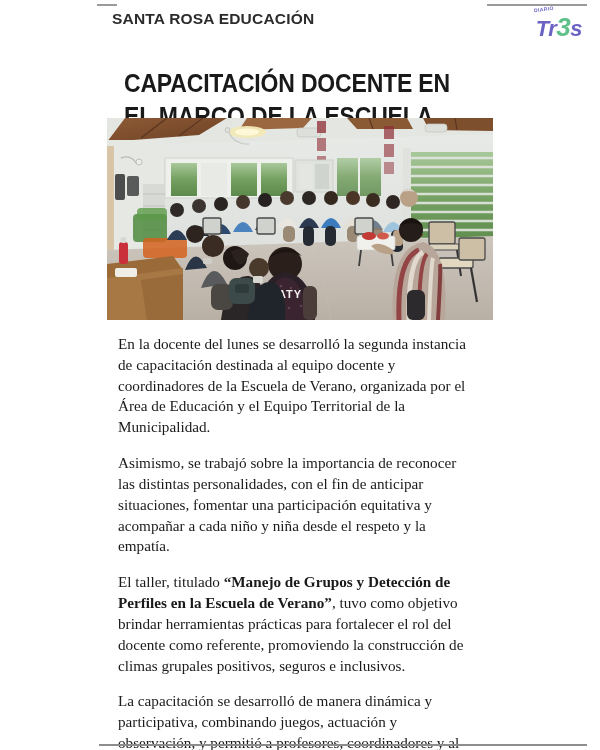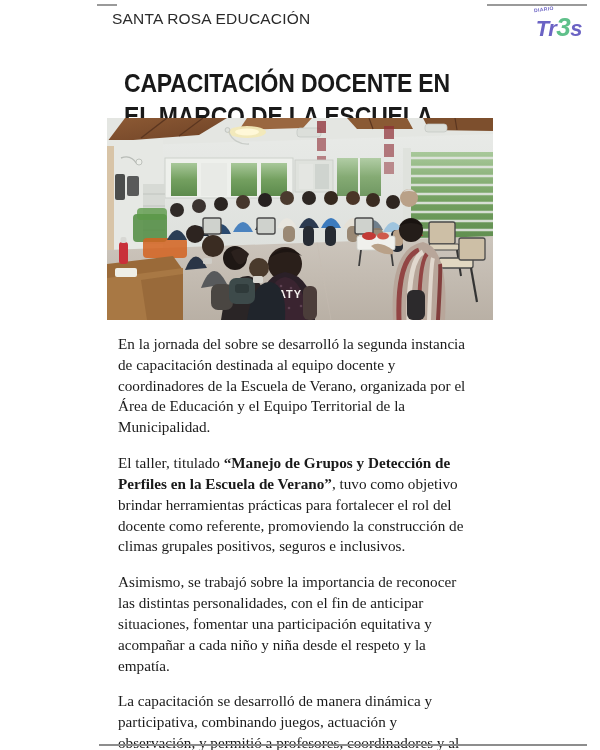--- a/index.html
+++ b/index.html
@@ -37,21 +37,21 @@
   }
 
   
   .kicker {
     position: absolute;
     left: 112px; top: 10px;
     font-size: 15.5px;
     letter-spacing: 0.2px;
     color: #2b2b2b;
     font-family: "Liberation Sans", sans-serif;
-    font-weight: 400;
+    font-weight: 700;
     white-space: nowrap;
   }
 
   .brand-logo {
     position: absolute;
     right: 16px; top: 6px;
     width: 64px; height: 34px;
     text-align: right;
     line-height: 1;
     user-select: none;
@@ -388,21 +388,21 @@
       </g>
 
       <rect x="146" y="158" width="10" height="7" rx="1.5" fill="#d8d6d0"></rect>
       <rect x="96" y="140" width="9" height="6" rx="1.5" fill="#cfcdc7"></rect>
 
       <rect x="0" y="0" width="386" height="202" fill="none" stroke="#ffffff" stroke-width="0"></rect>
     </svg>
   </div>
 
   <div class="article">
-      <p><span>En la jornada del sobre se desarrolló la segunda instancia de capacitación destinada al equipo docente y coordinadores de la Escuela de Verano, organizada por el Área de Educación y el Equipo Territorial de la Municipalidad.</span></p>
+      <p><span>En la docente del lunes se desarrolló la segunda instancia de capacitación destinada al equipo docente y coordinadores de la Escuela de Verano, organizada por el Área de Educación y el Equipo Territorial de la Municipalidad.</span></p>
+      <p><span>Asimismo, se trabajó sobre la importancia de reconocer las distintas personalidades, con el fin de anticipar situaciones, fomentar una participación equitativa y acompañar a cada niño y niña desde el respeto y la empatía.</span></p>
       <p><span>El taller, titulado </span><b>“Manejo de Grupos y Detección de Perfiles en la Escuela de Verano”</b><span>, tuvo como objetivo brindar herramientas prácticas para fortalecer el rol del docente como referente, promoviendo la construcción de climas grupales positivos, seguros e inclusivos.</span></p>
-      <p><span>Asimismo, se trabajó sobre la importancia de reconocer las distintas personalidades, con el fin de anticipar situaciones, fomentar una participación equitativa y acompañar a cada niño y niña desde el respeto y la empatía.</span></p>
       <p><span>La capacitación se desarrolló de manera dinámica y participativa, combinando juegos, actuación y observación, y permitió a profesores, coordinadores y al equipo educativo elaborar estrategias para el adecuado desarrollo de las actividades, conformando una “caja de herramientas” que acompañará su labor pedagógica a lo largo de su trayectoria.</span></p>
     </div>
 
   <div class="rule-bottom"></div>
 
 </div>
 
 </body></html>

